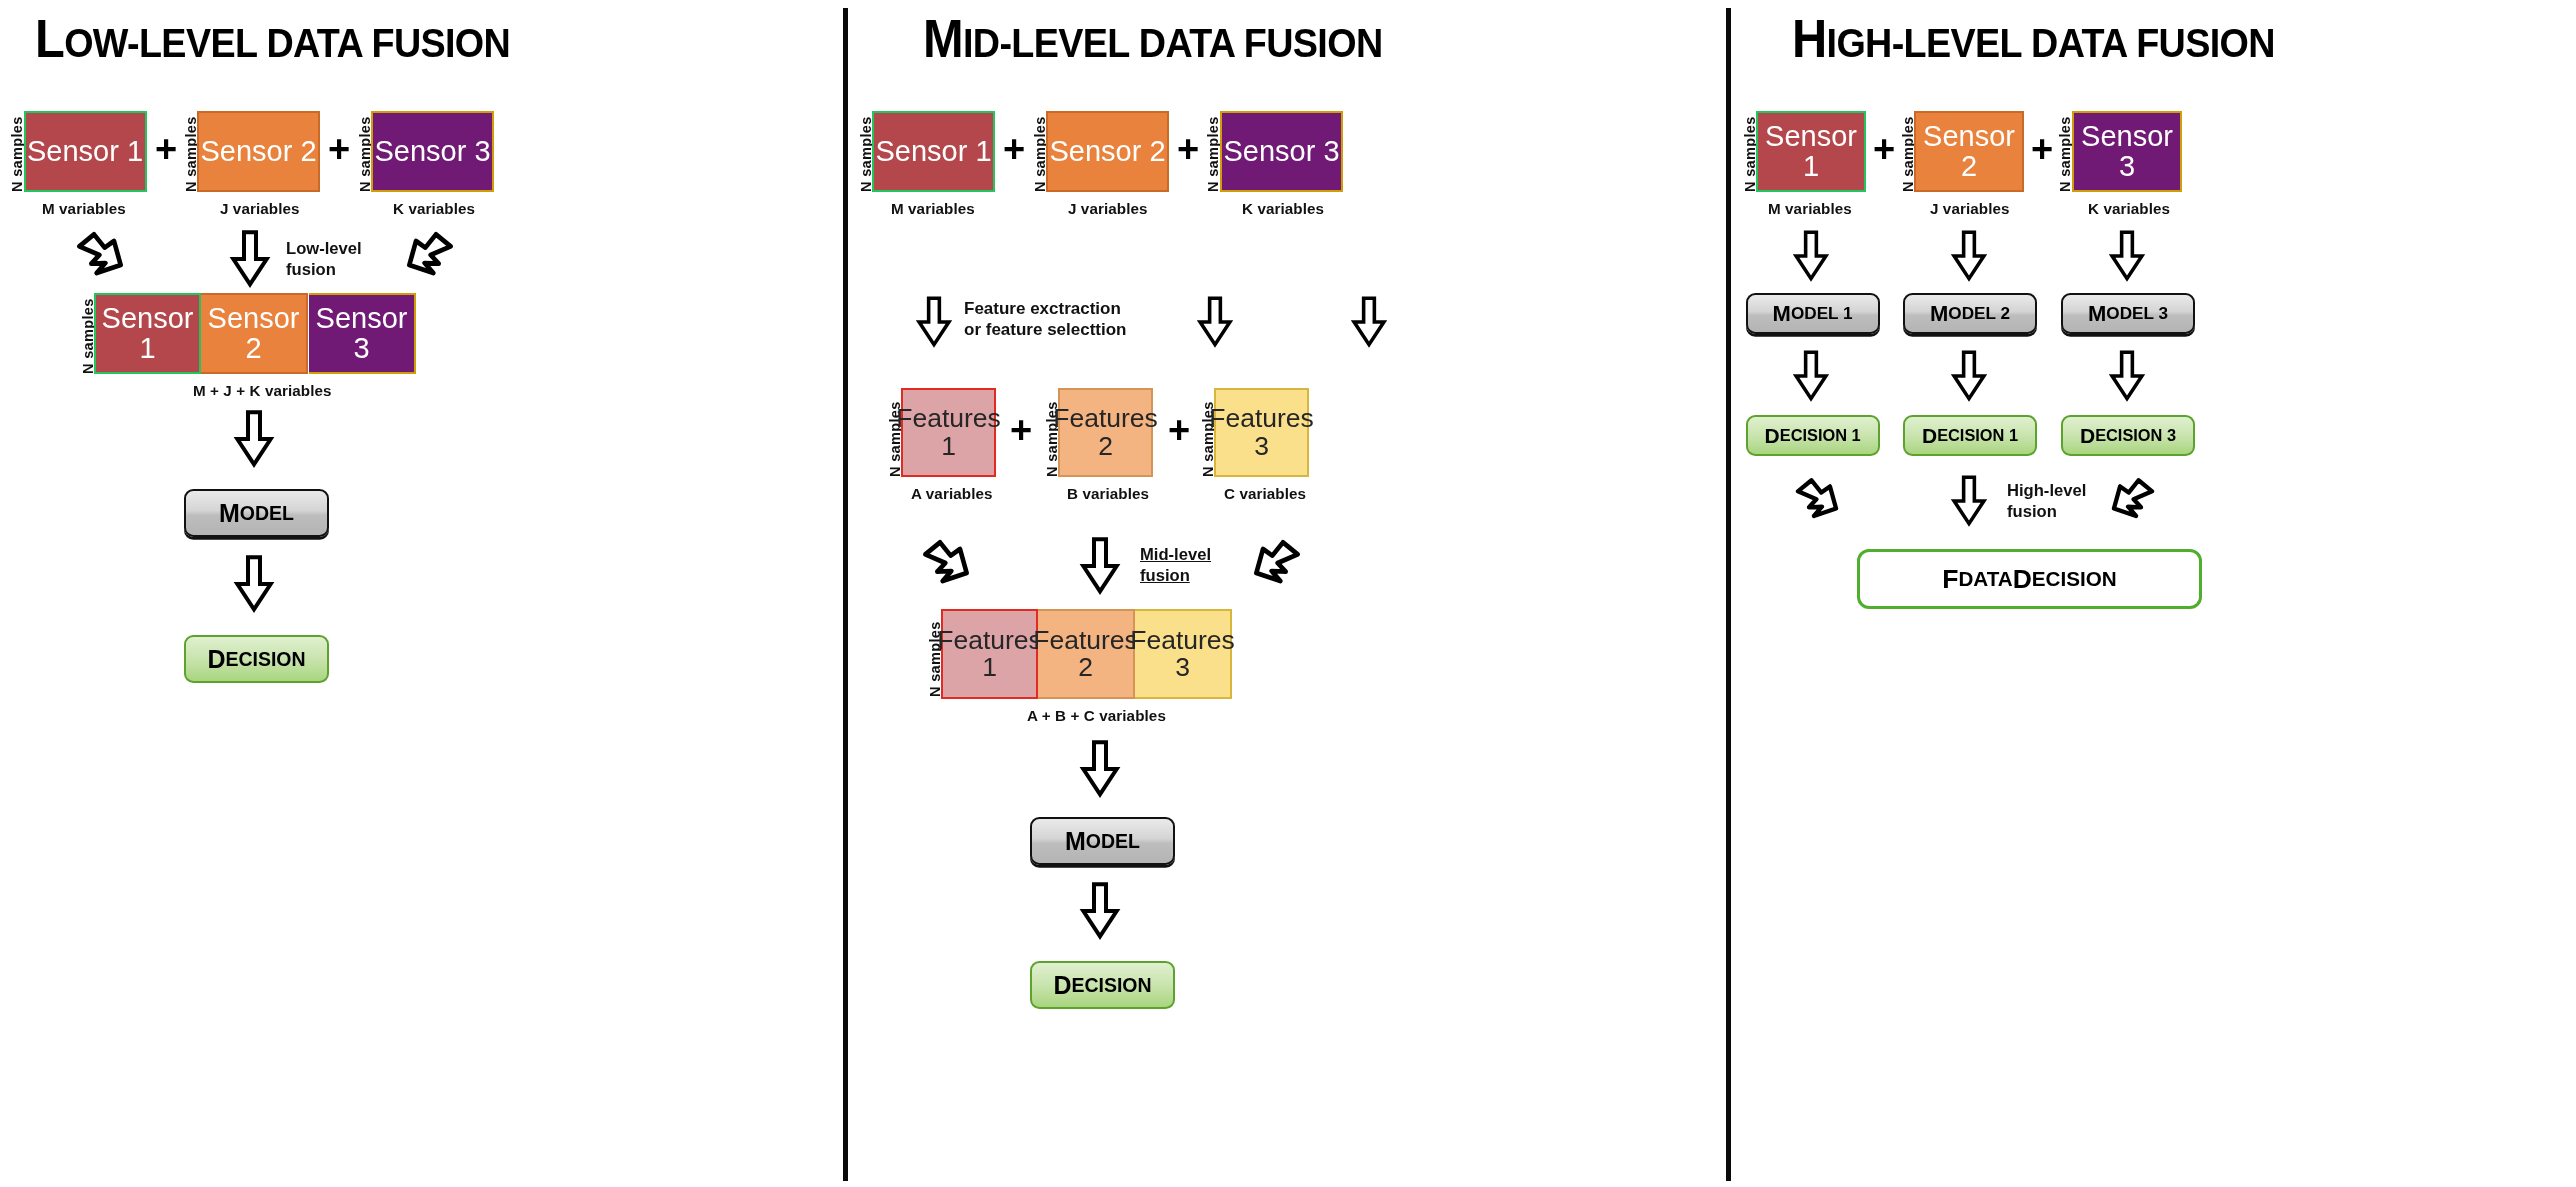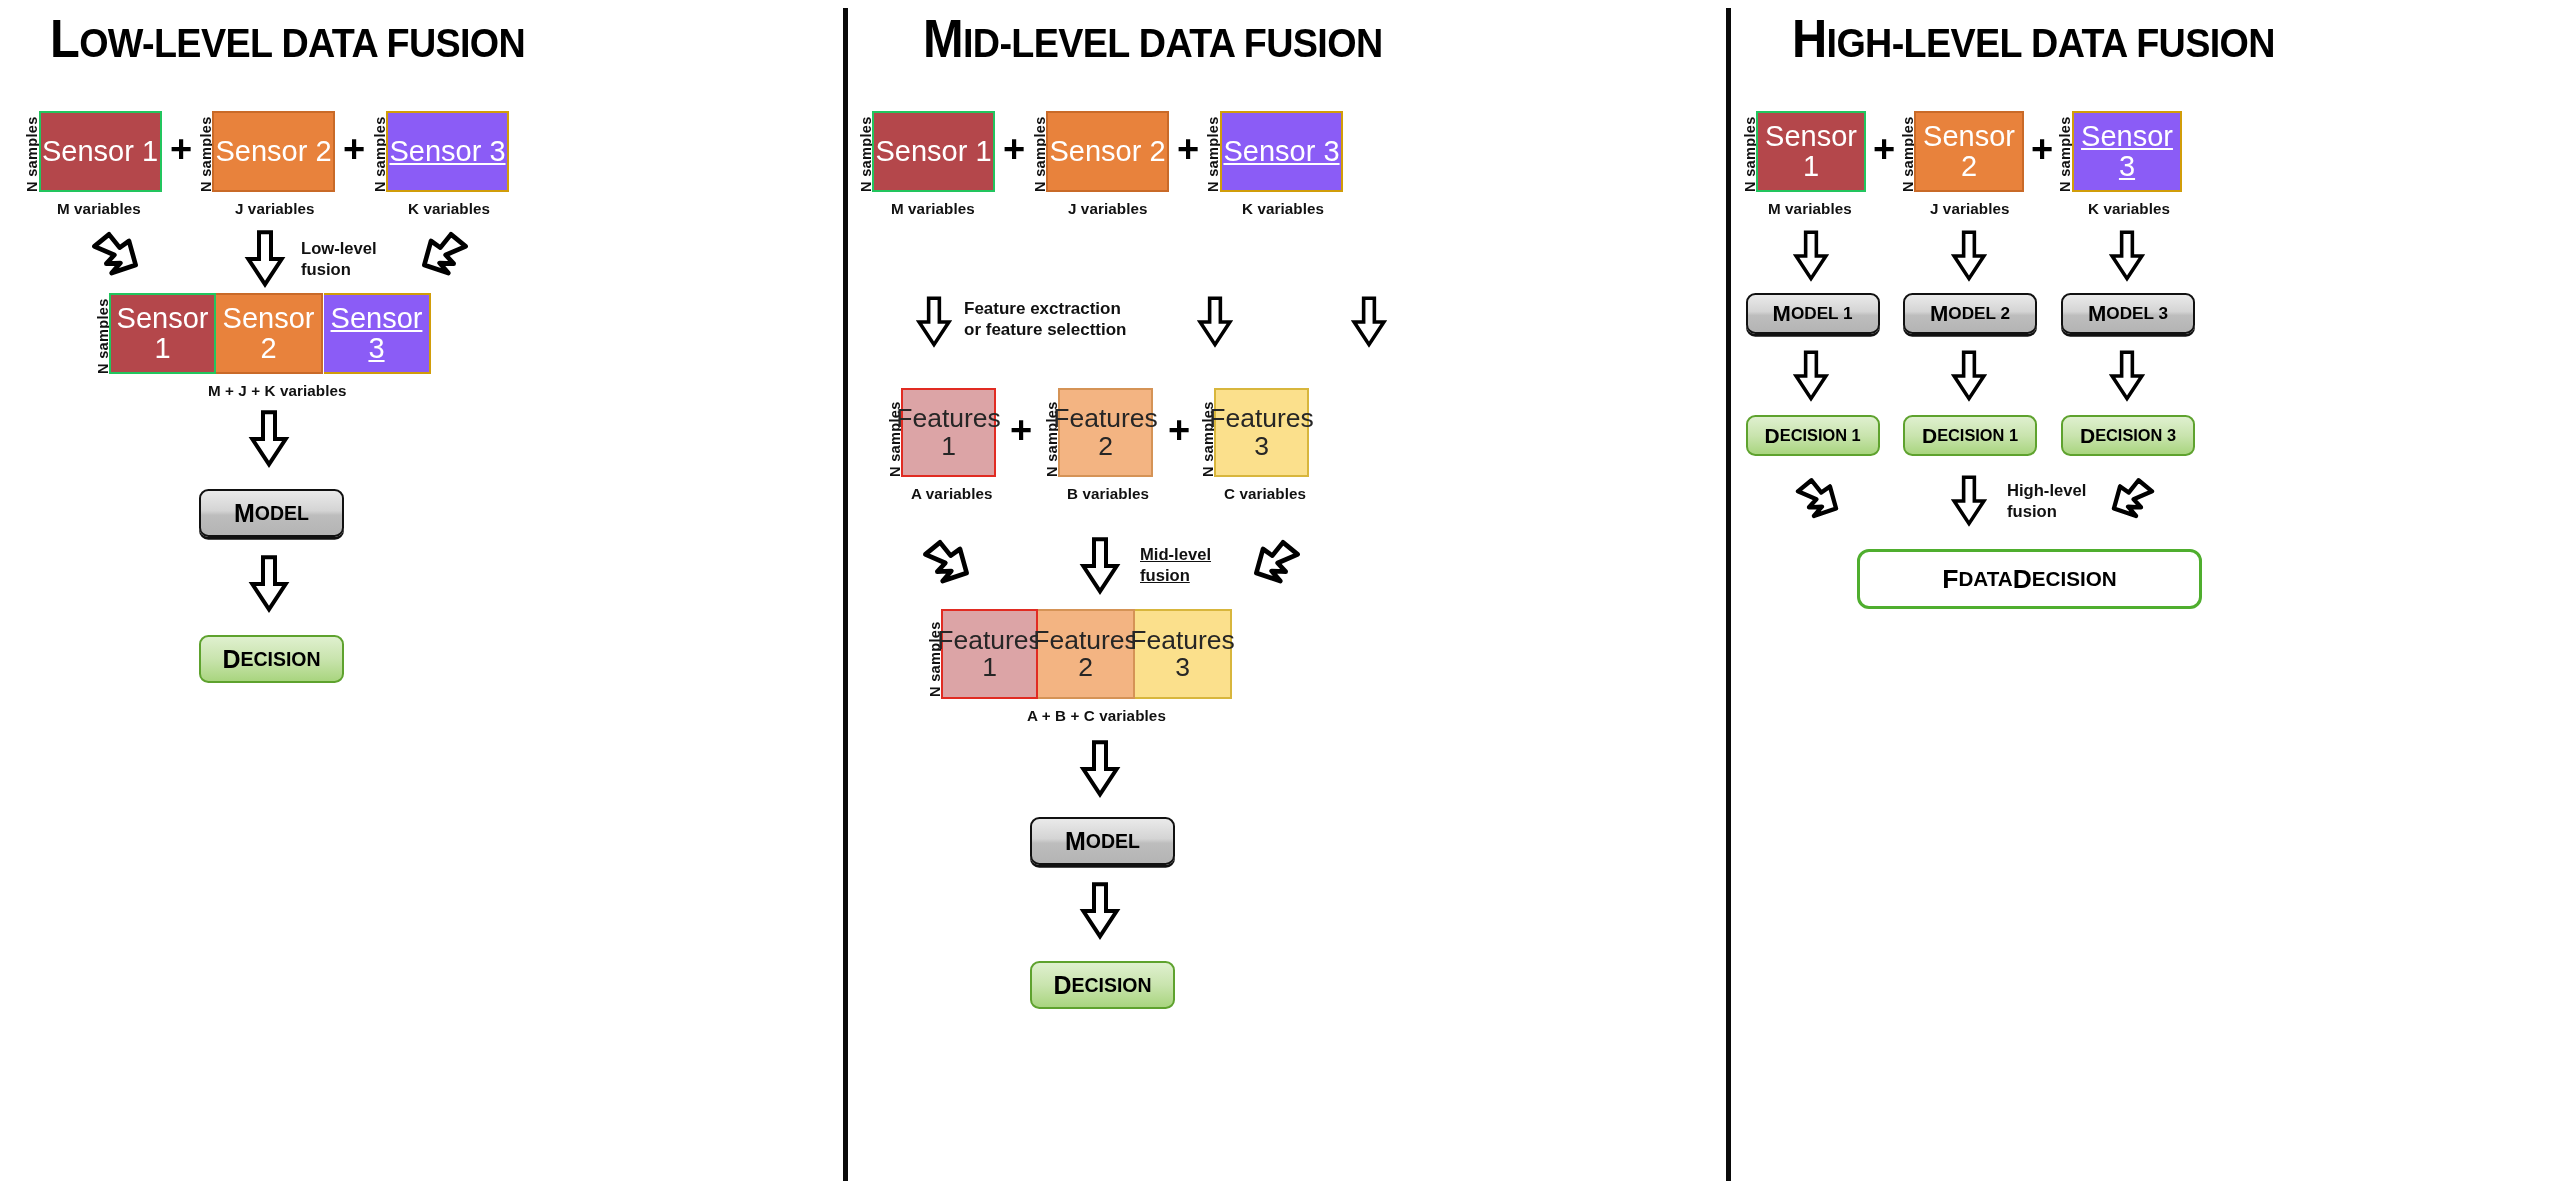--- a/index.html
+++ b/index.html
@@ -28,21 +28,21 @@
   }
   #divider-1 { left: 843px; }
   #divider-2 { left: 1726px; }
 
   
   .column {
     position: absolute;
     top: 0;
     height: 1187px;
   }
-  #col-low  { left: 16px;    width: 843px; border-radius: 16px; }
+  #col-low  { left: 1px;    width: 843px; border-radius: 16px; }
   #col-mid  { left: 847px; width: 879px; }
   #col-high { left: 1731px; width: 845px; }
 
   
   .col-title {
     position: absolute;
     top: 8px;
     font-family: "Liberation Sans", sans-serif;
     font-weight: 700;
     font-size: 53px;
@@ -67,21 +67,21 @@
     align-items: center;
     justify-content: center;
     font-size: 29px;
     font-weight: 400;
     line-height: 1.02;
     text-align: center;
     font-family: "Liberation Sans", sans-serif;
   }
   .m-red    { background: #b4474b; border: 2px solid #22c55e; color: #ffffff; }
   .m-orange { background: #e8823c; border: 2px solid #c96a28; color: #ffffff; }
-  .m-yellow { background: #8b5cf6; border: 2px solid #d19d09; color: #ffffff; text-decoration: underline; }
+  .m-yellow { background: #701a75; border: 2px solid #d19d09; color: #ffffff; }
 
   .f-red    { background: #dca4a6; border: 2px solid #e12b22; color: #262626; }
   .f-orange { background: #f3b482; border: 2px solid #d59356; color: #262626; }
   .f-yellow { background: #fbe08c; border: 2px solid #d8b63c; color: #262626; }
 
   
   .seg { border-left-width: 0; }
   .seg-first { border-left-width: 2px; }
 
   

